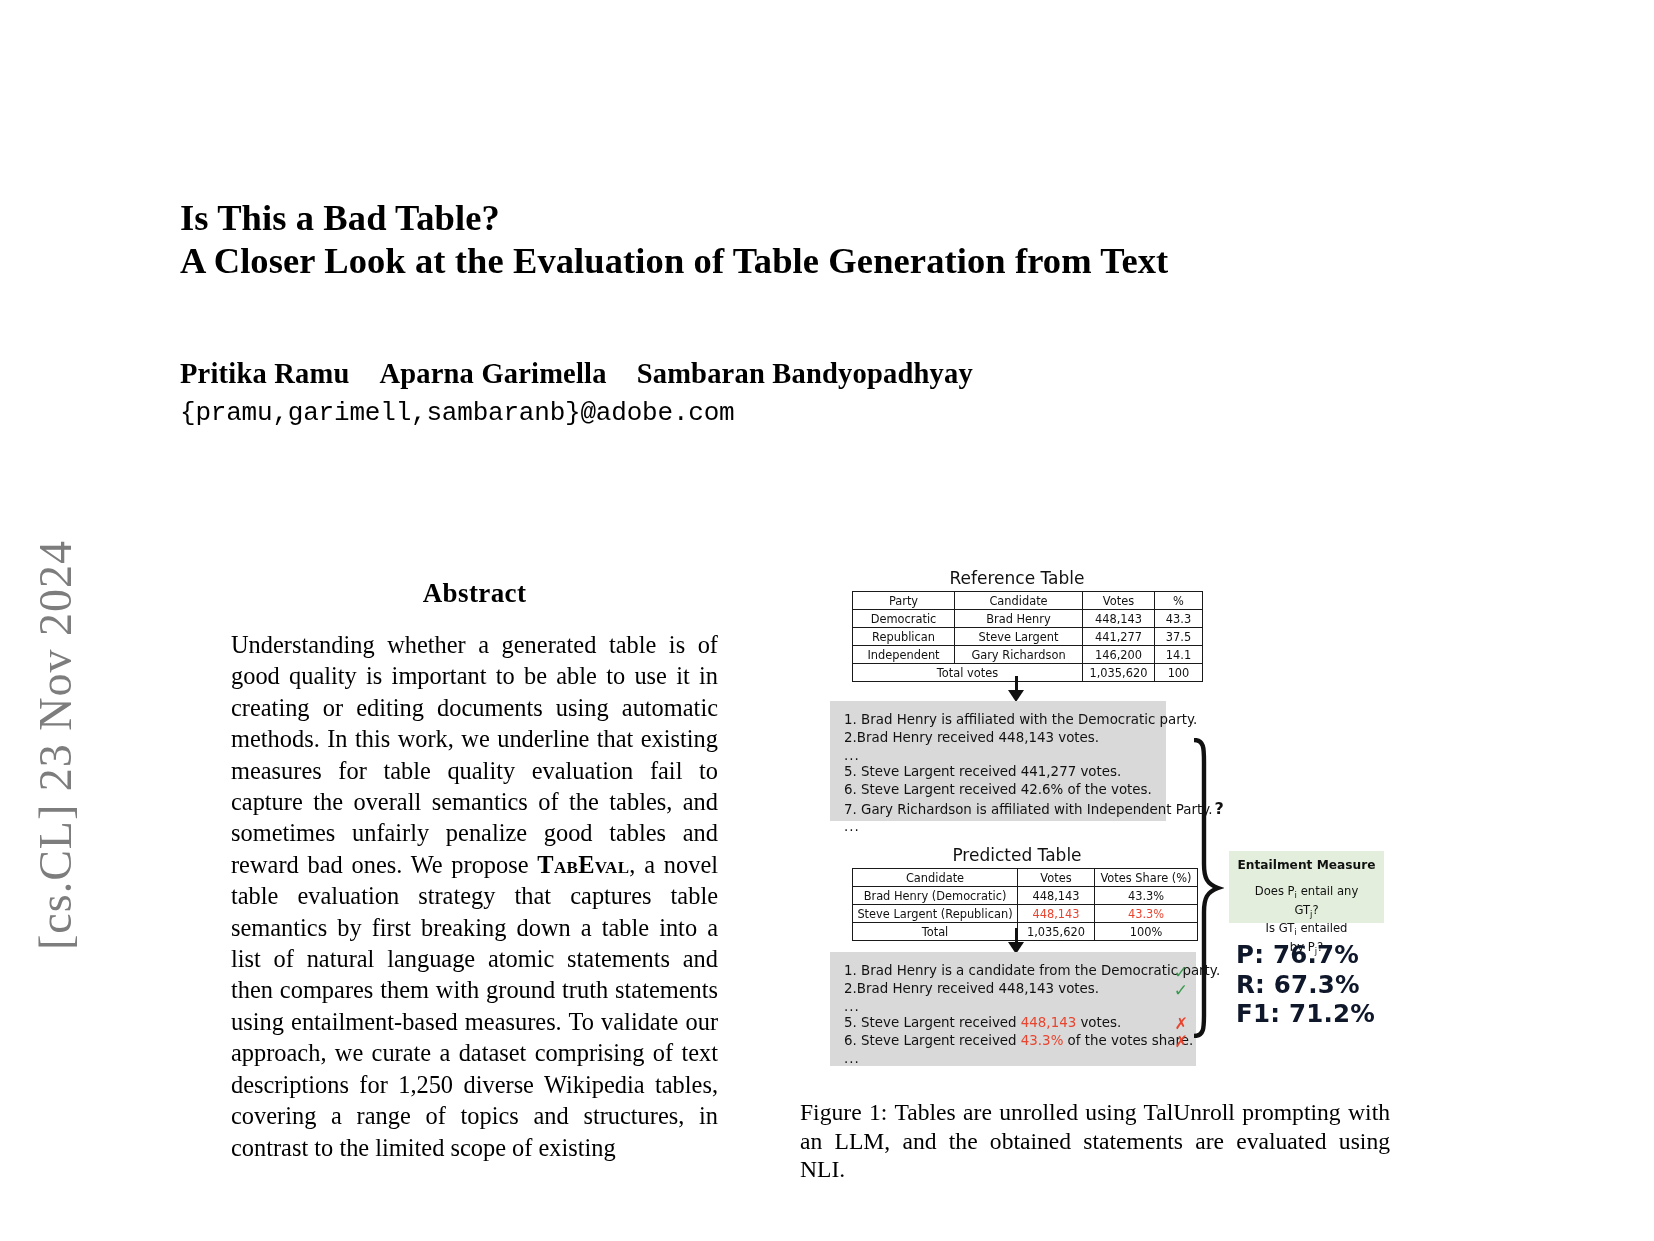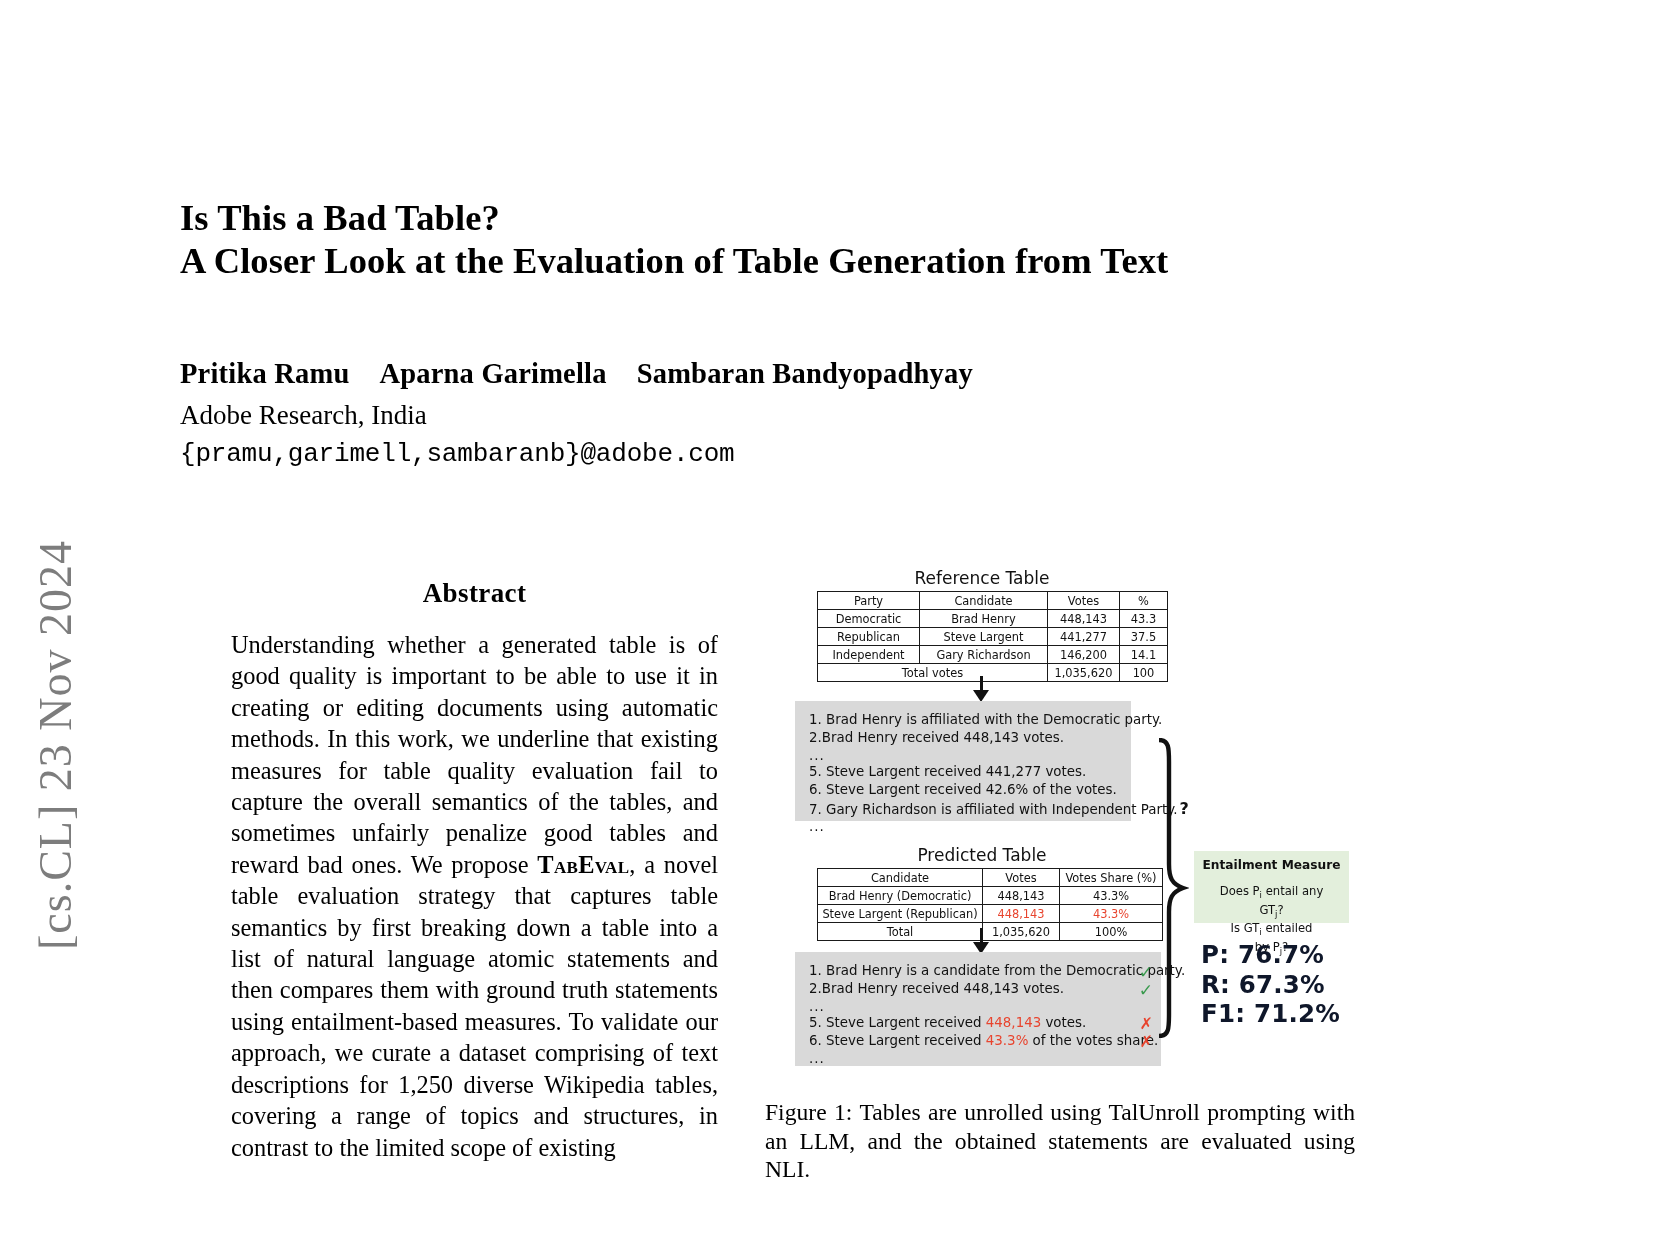--- a/index.html
+++ b/index.html
@@ -107,21 +107,21 @@
   .smallcaps {
     font-variant: small-caps;
     font-weight: bold;
     letter-spacing: 0.3px;
     margin-top: 44px;
   }
 
   
   #figure-col {
     position: absolute;
-    left: 761px;
+    left: 796px;
     top: 568px;
     width: 620px;
     height: 673px;
   }
 
   .fig-tbl-title {
     text-align: center;
     font-family: "DejaVu Sans", sans-serif;
     font-size: 17px;
     color: #111;
@@ -313,21 +313,20 @@
 <div id="arxiv-stamp-partial">8</div>
 
 <div id="header">
   <div class="paper-title">
     <div>Is This a Bad Table?</div>
     <div>A Closer Look at the Evaluation of Table Generation from Text</div>
   </div>
   <div class="authors">
     <span>Pritika Ramu</span><span class="sp"></span><span>Aparna Garimella</span><span class="sp"></span><span>Sambaran Bandyopadhyay</span>
   </div>
-  <div class="affiliation">Adobe Research, India</div>
   <div class="emails">{pramu,garimell,sambaranb}@adobe.com</div>
 </div>
 
 <div id="abstract-col">
   <div id="abstract-heading">Abstract</div>
   <div id="abstract-body"><span>Understanding whether a generated table is of good quality is important to be able to use it in creating or editing documents using automatic methods. In this work, we underline that existing measures for table quality evaluation fail to capture the overall semantics of the tables, and sometimes unfairly penalize good tables and reward bad ones. We propose </span><span class="smallcaps">TabEval</span><span>, a novel table evaluation strategy that captures table semantics by first breaking down a table into a list of natural language atomic statements and then compares them with ground truth statements using entailment-based measures. To validate our approach, we curate a dataset comprising of text descriptions for 1,250 diverse Wikipedia tables, covering a range of topics and structures, in contrast to the limited scope of existing</span></div>
 </div>
 
 <div id="figure-col">
 

